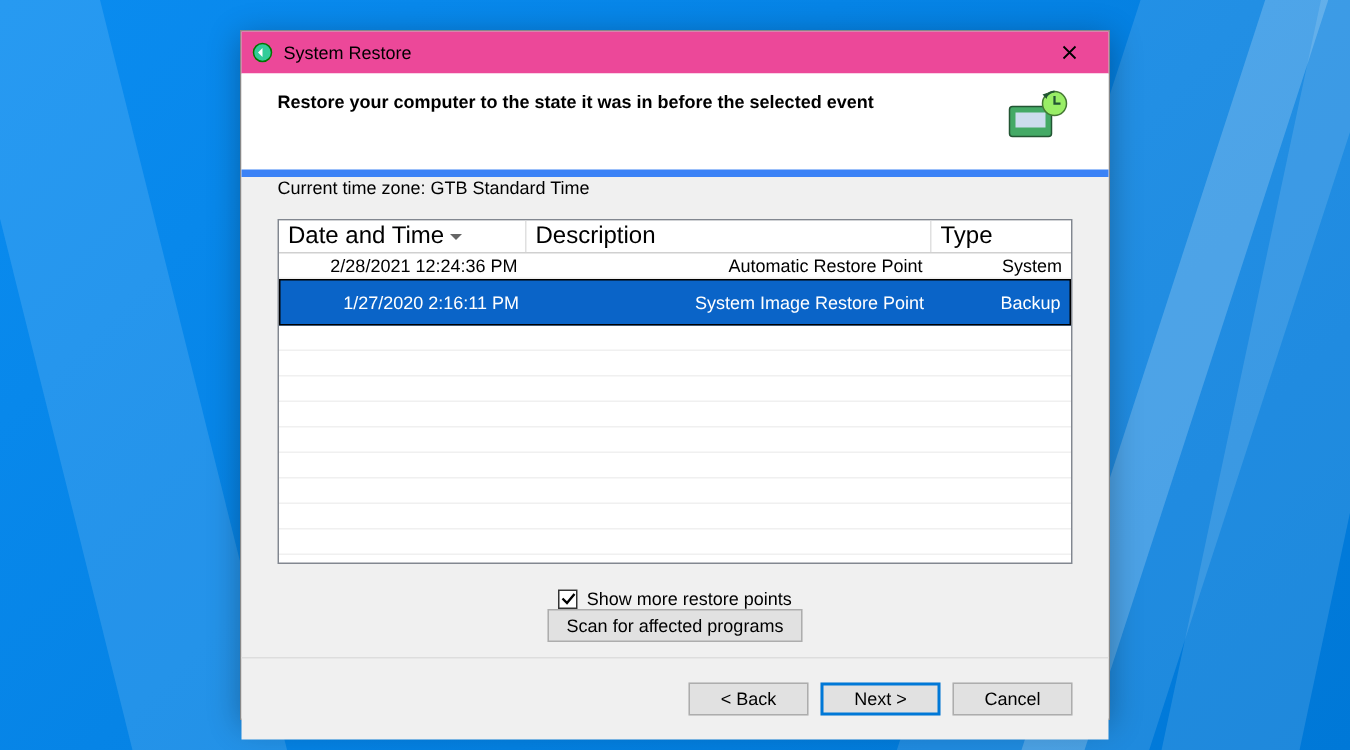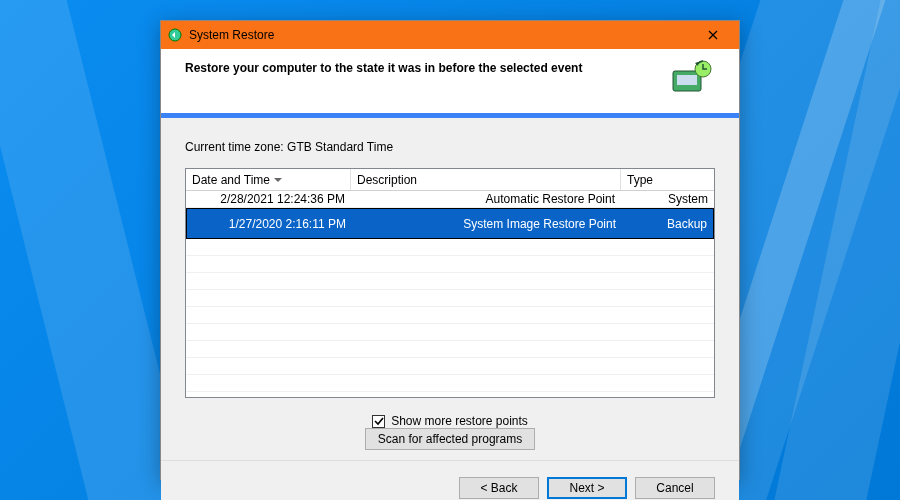--- a/index.html
+++ b/index.html
@@ -28,21 +28,21 @@
       border: 1px solid #888;
       box-shadow: 0 4px 20px rgba(0,0,0,0.3);
       display: flex;
       flex-direction: column;
     }
     .titlebar {
       height: 30px;
       display: flex;
       align-items: center;
       padding: 0 6px;
-      background: #f97316;
+      background: #ec4899;
     }
     .titlebar-icon {
       width: 16px; height: 16px;
       margin-right: 6px;
       display: inline-flex;
       align-items: center;
       justify-content: center;
     }
     .titlebar-text { font-size: 12px; color: #000; flex: 1; }
     .close-btn {
@@ -64,40 +64,40 @@
       flex: 1;
       padding-top: 2px;
     }
     .header-icon {
       width: 48px; height: 40px;
       display: flex; align-items: center; justify-content: center;
     }
     .body {
       flex: 1;
       background: #f0f0f0;
-      padding: 22px 24px 10px 24px;
+      padding: 0 24px 10px 24px;
       display: flex;
       flex-direction: column;
     }
     .tz-label { font-size: 12px; margin-bottom: 14px; }
     .table-wrap {
       border: 1px solid #828790;
       background: #fff;
       height: 230px;
       overflow: hidden;
     }
     .thead {
       display: flex;
       background: #fff;
       border-bottom: 1px solid #d0d0d0;
       height: 22px;
     }
     .th {
       padding: 3px 6px;
-      font-size: 12px;
+      font-size: 16px;
       border-right: 1px solid #e0e0e0;
       display: flex;
       align-items: center;
       cursor: pointer;
       text-align: center;
     }
     .th.sort::after {
       content: "";
       margin-left: 4px;
       width: 0; height: 0;

